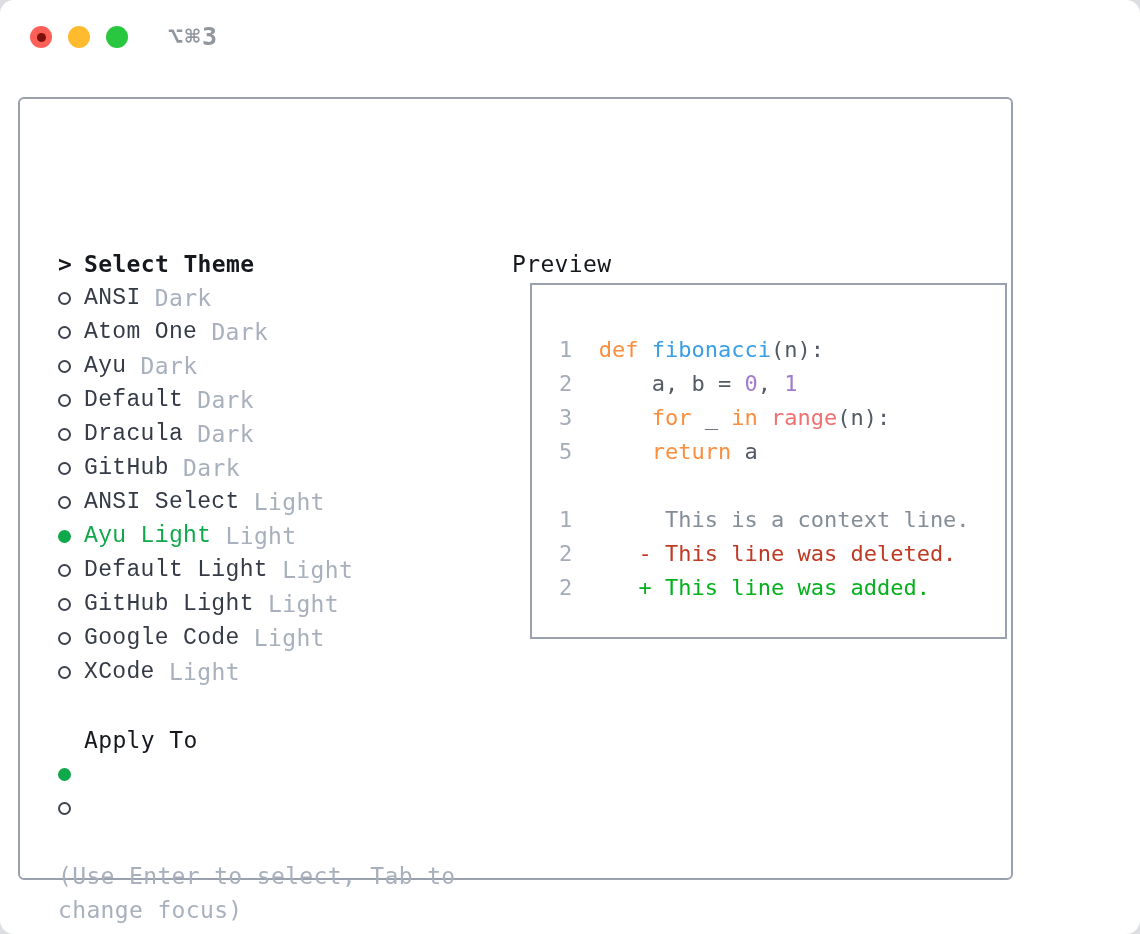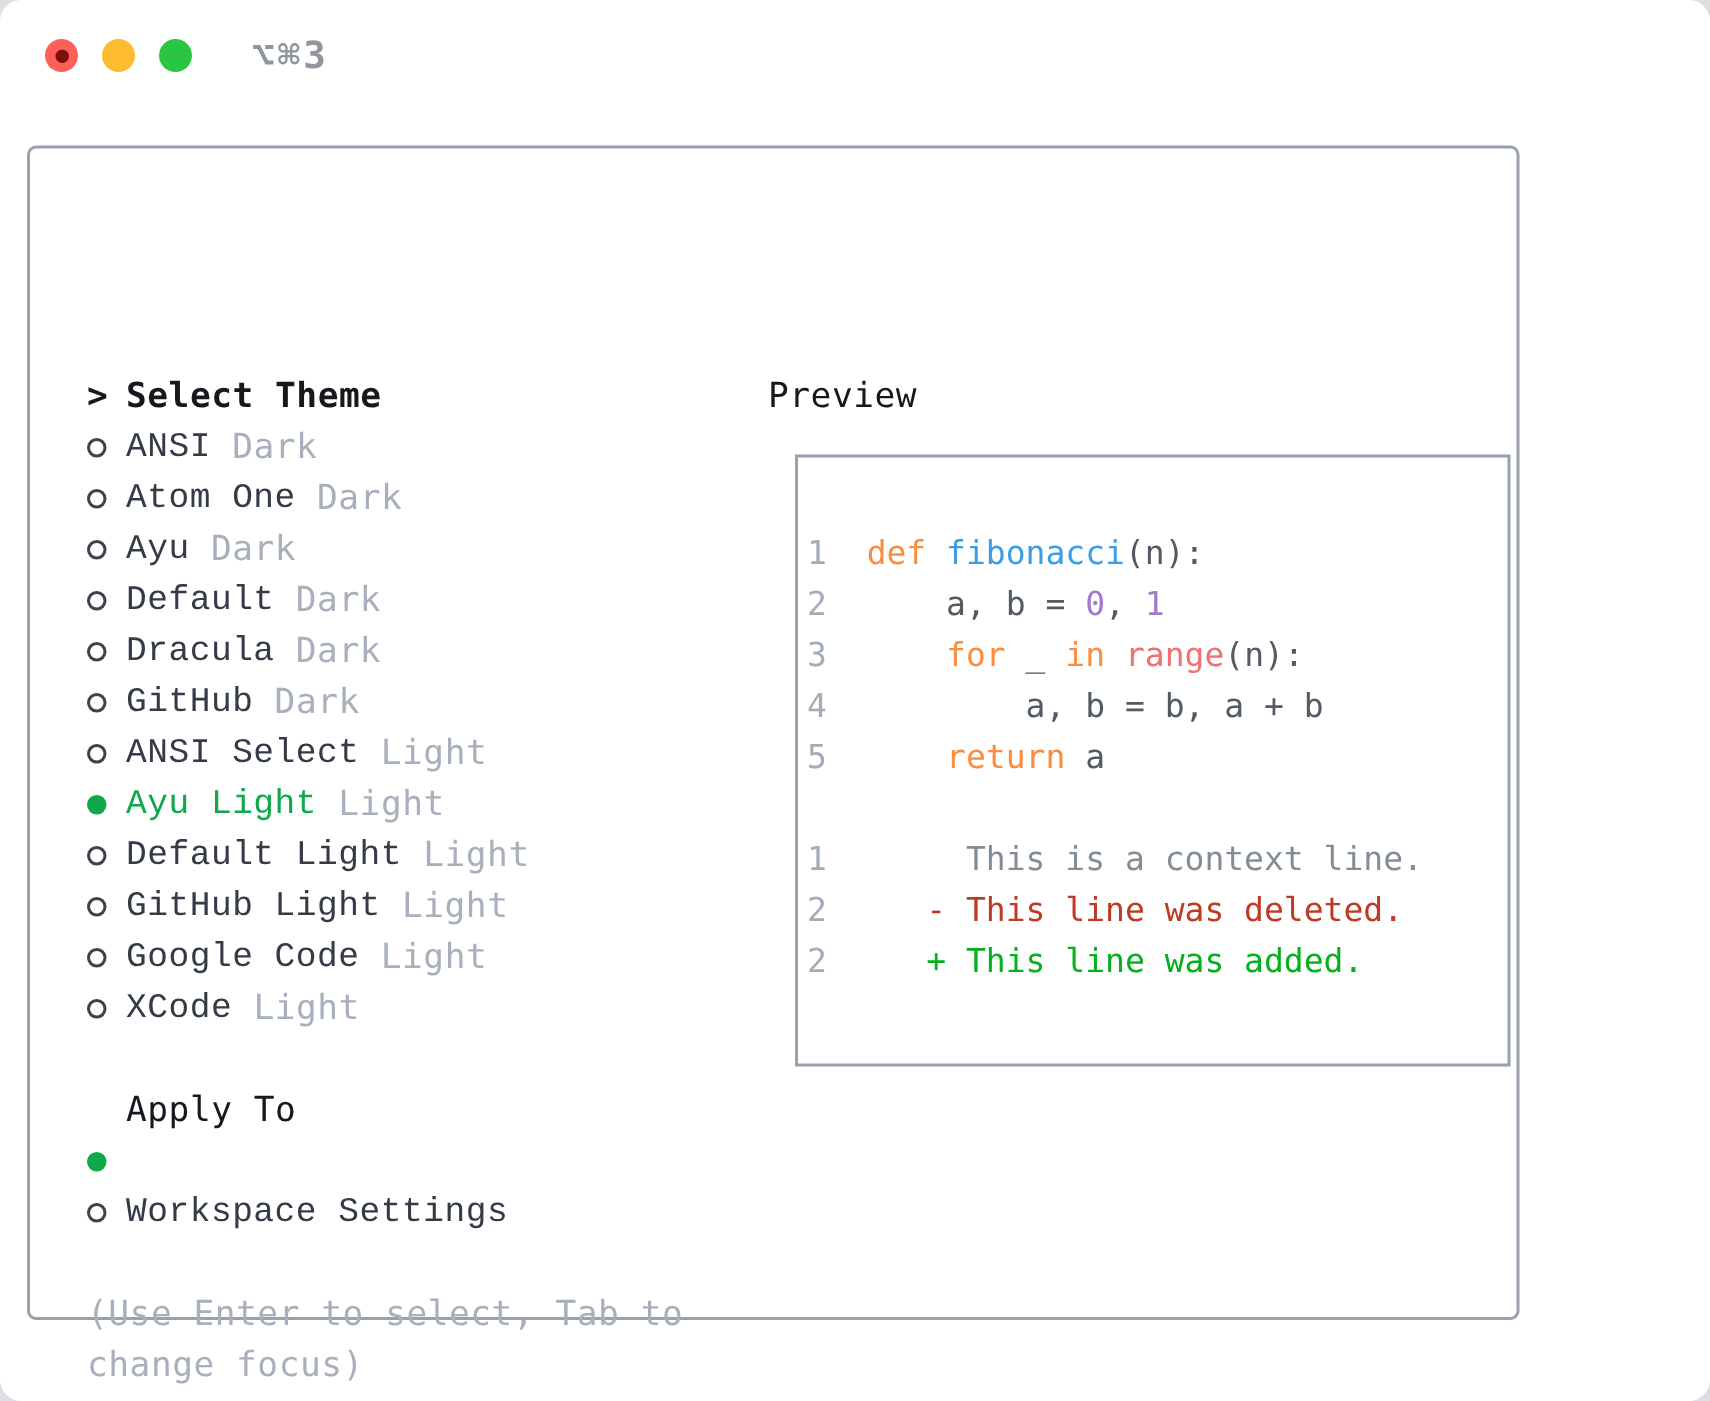--- a/index.html
+++ b/index.html
@@ -54,22 +54,22 @@
   .tvariant{color:var(--muted);}
   .apply-header{color:var(--heading);padding-left:26px;}
   .hint{color:var(--muted);}
   .hint div{height:34px;display:flex;align-items:center;}
   
   .preview-label{
     position:absolute;left:492px;top:148px;height:34px;display:flex;align-items:center;
     font-size:23px;font-weight:normal;color:var(--heading);letter-spacing:.35px;
   }
   .preview-box{
-    position:absolute;left:510px;top:204px;width:477px;height:408px;
-    border:2px solid var(--border);background:var(--bg-window);overflow:hidden;
+    position:absolute;left:510px;top:184px;width:477px;height:356px;
+    border:2px solid var(--border);background:var(--bg-window);overflow:hidden;padding-left:21px;
   }
   .code{padding:48px 0 0 6px;font-size:22px;}
   .code-line{height:34px;line-height:34px;white-space:pre;}
   .seg-ln{color:var(--ln);}
   .seg-kw{color:var(--kw);}
   .seg-fn{color:var(--fn);}
   .seg-num{color:var(--num);}
   .seg-rng{color:var(--rng);}
   .seg-tx{color:var(--tx);}
   .seg-ctx{color:var(--ctx);}
@@ -111,39 +111,38 @@
           <div class="row theme-row"><span class="radio"></span><span class="tname">Google Code </span><span class="tvariant">Light</span></div>
           <div class="row theme-row"><span class="radio"></span><span class="tname">XCode </span><span class="tvariant">Light</span></div>
         </div>
 
       <div class="row"></div>
 
       <div class="row apply-header">Apply To</div>
 
       <div id="apply-list">
           <div class="row theme-row selected"><span class="radio selected"></span></div>
-          <div class="row theme-row"><span class="radio"></span><span class="tname">Workspace Settings</span></div>
+          <div class="row theme-row"><span class="radio"></span></div>
         </div>
 
       <div class="row"></div>
 
       <div class="hint">
         <div>(Use Enter to select, Tab to</div>
         <div>change focus)</div>
       </div>
     </div>
 
     <div class="preview-label">Preview</div>
 
     <div class="preview-box">
       <div class="code" id="code">
           <div class="code-line"><span class="seg-ln">1  </span><span class="seg-kw">def </span><span class="seg-fn">fibonacci</span><span class="seg-tx">(n):</span></div>
           <div class="code-line"><span class="seg-ln">2  </span><span class="seg-tx">    a, b = </span><span class="seg-num">0</span><span class="seg-tx">, </span><span class="seg-num">1</span></div>
           <div class="code-line"><span class="seg-ln">3  </span><span class="seg-tx">    </span><span class="seg-kw">for</span><span class="seg-tx"> _ </span><span class="seg-kw">in</span><span class="seg-tx"> </span><span class="seg-rng">range</span><span class="seg-tx">(n):</span></div>
-          <div class="code-line"><span class="seg-ln">4  </span><span class="seg-tx">        a, b = b, a + b</span></div>
           <div class="code-line"><span class="seg-ln">5  </span><span class="seg-tx">    </span><span class="seg-kw">return</span><span class="seg-tx"> a</span></div>
           <div class="code-line"></div>
           <div class="code-line"><span class="seg-ln">1  </span><span class="seg-ctx">     This is a context line.</span></div>
           <div class="code-line"><span class="seg-ln">2  </span><span class="seg-del">   - This line was deleted.</span></div>
           <div class="code-line"><span class="seg-ln">2  </span><span class="seg-add">   + This line was added.</span></div>
         </div>
     </div>
   </div>
 
 </div>

